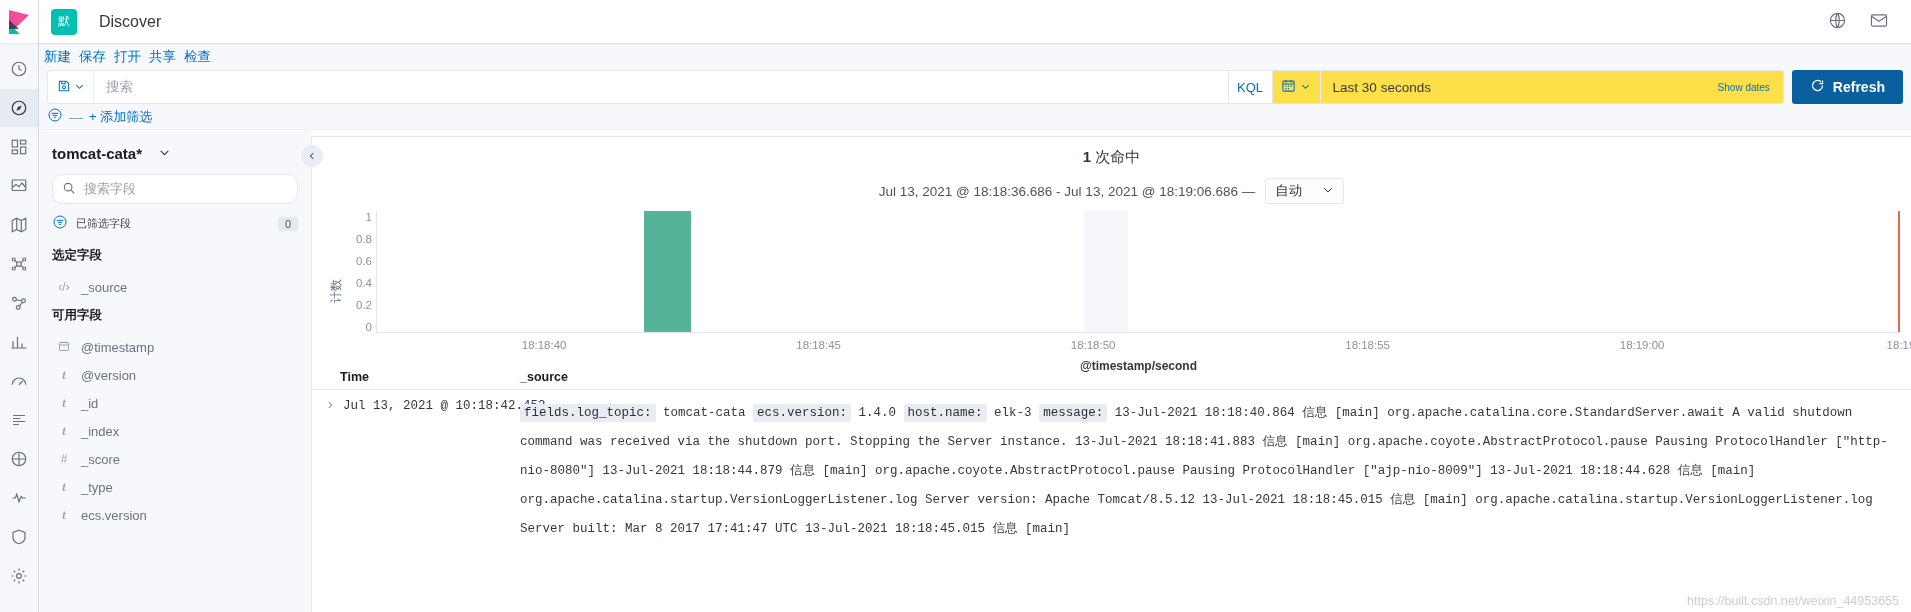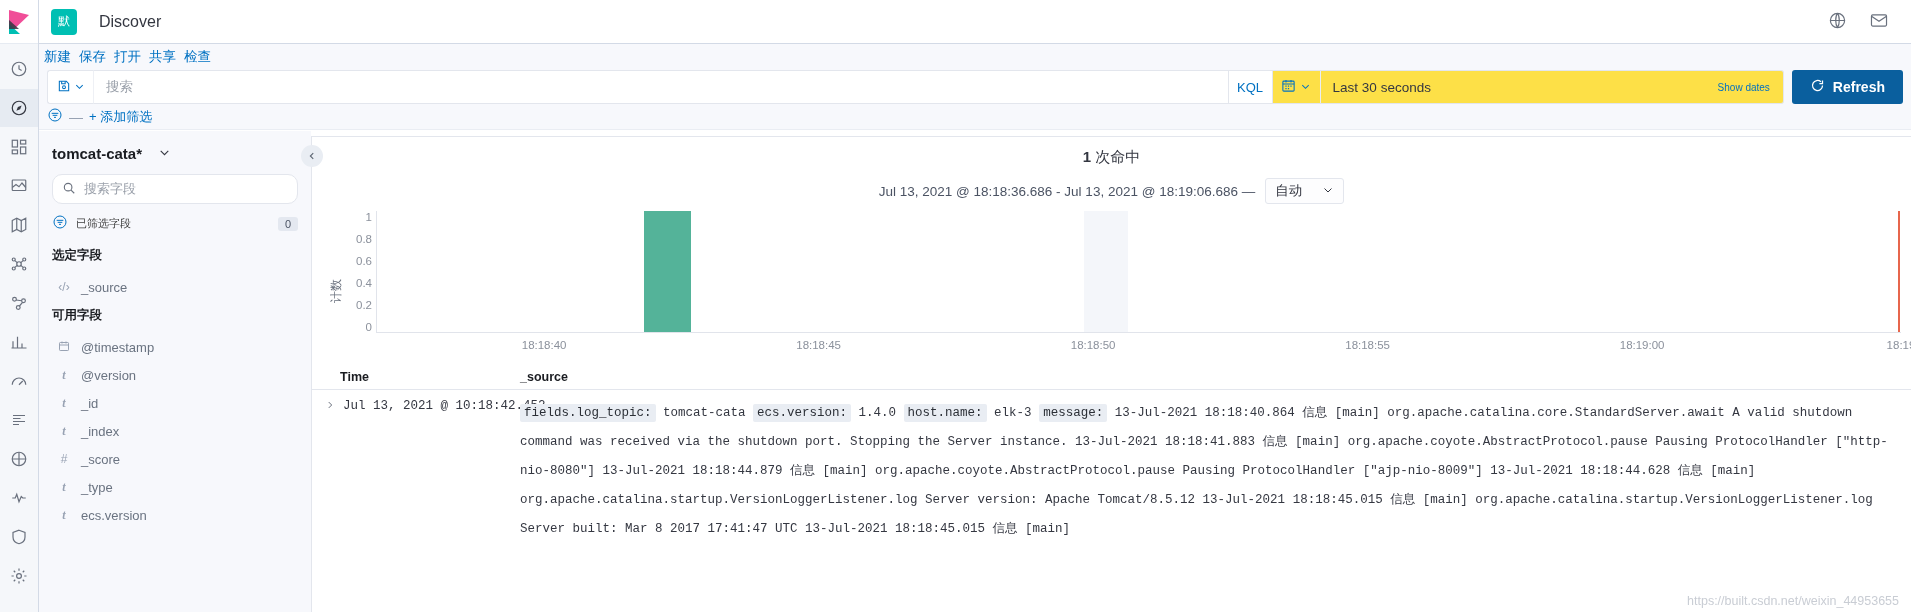--- a/index.html
+++ b/index.html
@@ -503,20 +503,21 @@
           <div class="nowline" style="left: 99.8%; background: rgb(231, 102, 76);"></div>
         </div>
       <div class="xticks" id="xticks">
           <span class="xtick" style="left: 10.5%;">18:18:40</span>
           <span class="xtick" style="left: 28.5%;">18:18:45</span>
           <span class="xtick" style="left: 46.5%;">18:18:50</span>
           <span class="xtick" style="left: 64.5%;">18:18:55</span>
           <span class="xtick" style="left: 82.5%;">18:19:00</span>
           <span class="xtick" style="left: 100%;">18:19:05</span>
         </div>
+      <div class="xaxis-title">@timestamp/second</div>
     </div>
 
     <div class="table">
       <div class="thead">
         <div class="th-exp"></div>
         <div class="th-time">Time</div>
         <div>_source</div>
       </div>
       <div class="trow">
         <div class="td-exp">

